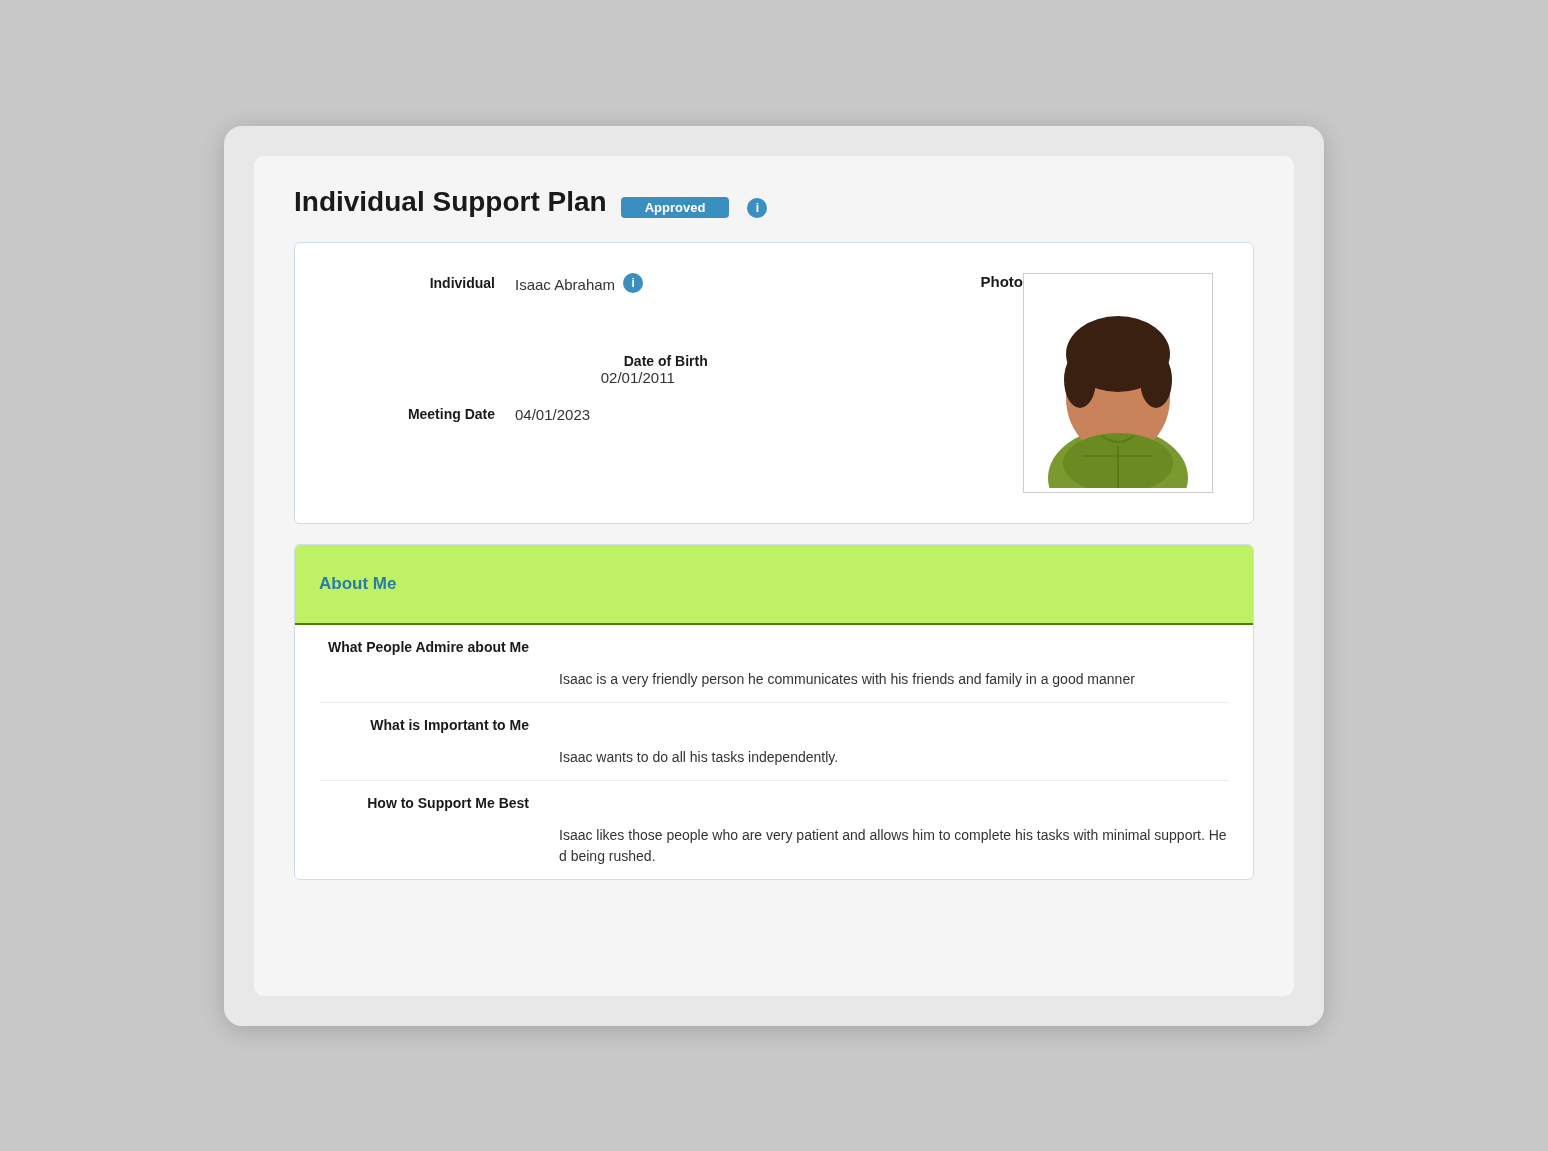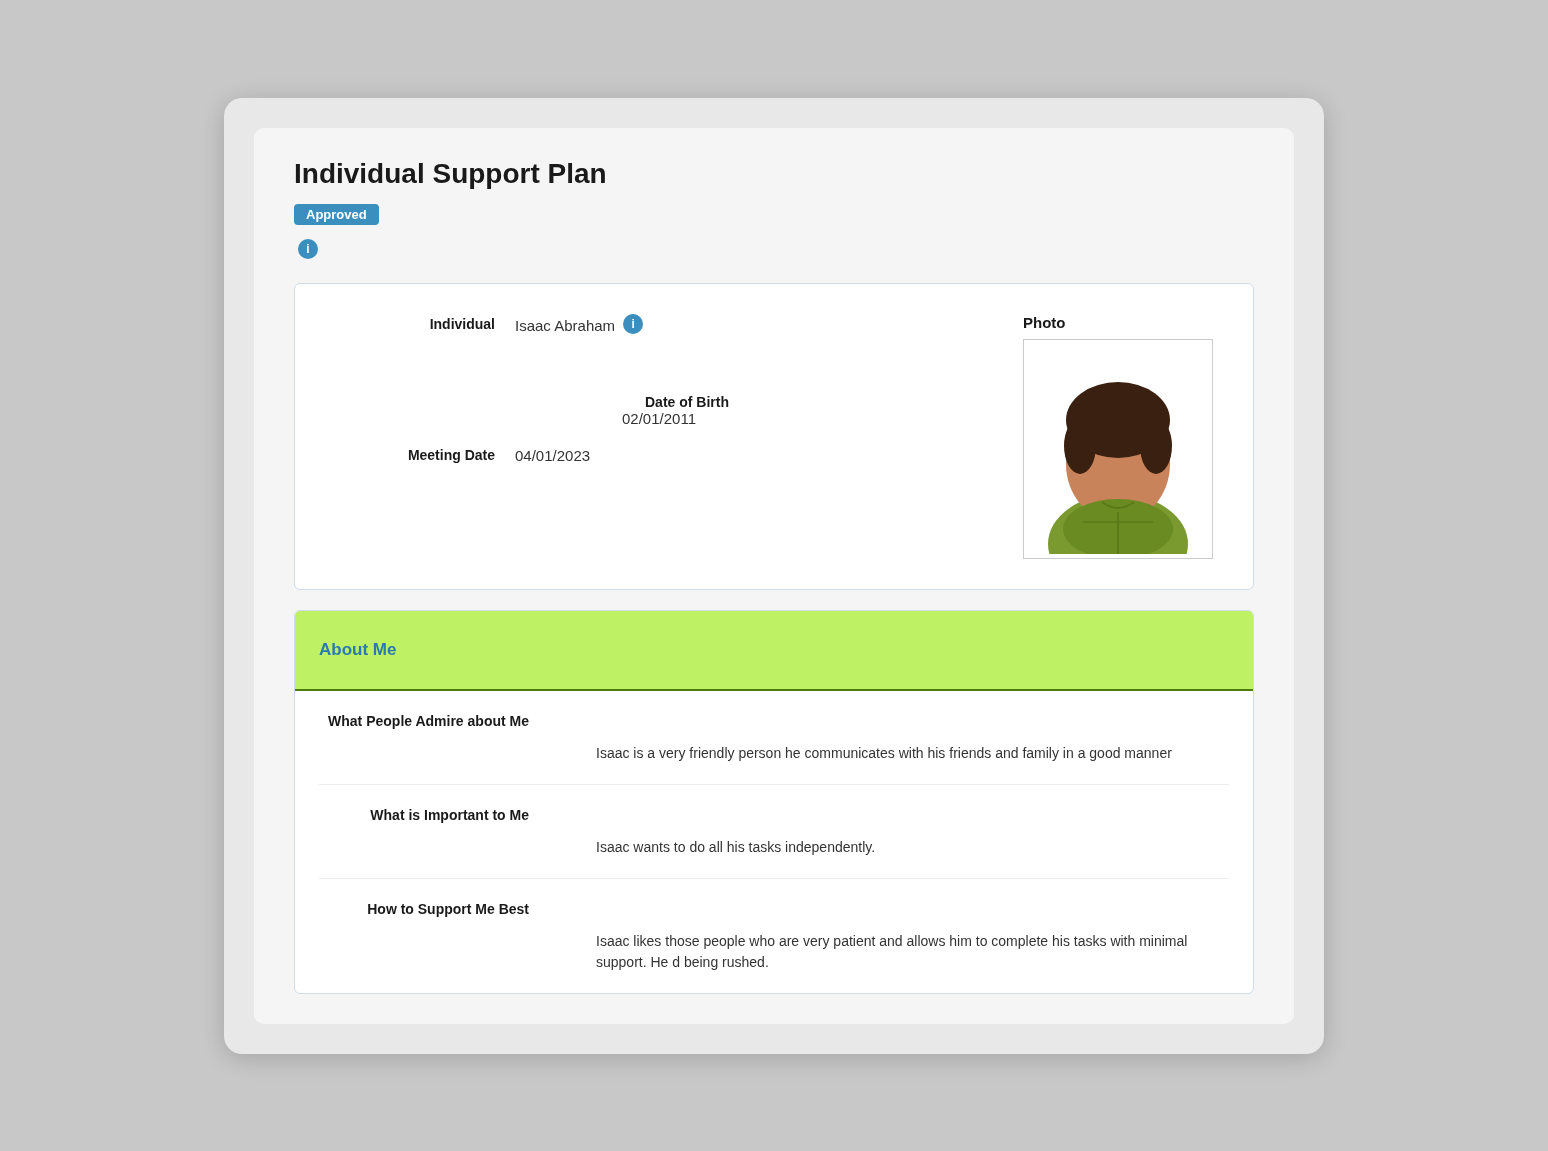--- a/index.html
+++ b/index.html
@@ -24,38 +24,37 @@
 
     .page-content {
       background: #f5f5f5;
       border-radius: 10px;
       padding: 30px 40px;
       min-height: 840px;
     }
 
     .page-header {
       display: flex;
-      align-items: flex-start;
+      align-items: flex-end;
       gap: 14px;
       margin-bottom: 24px;
-      flex-direction: column;
     }
 
     .page-title {
       font-size: 28px;
       font-weight: bold;
       color: #1a1a1a;
     }
 
     .status-badge {
       background: #3a8fbf;
       color: white;
       font-size: 13px;
       font-weight: bold;
-      padding: 3px 12px;
+      padding: 3px 24px;
       border-radius: 4px;
     }
 
     .info-icon {
       display: inline-flex;
       align-items: center;
       justify-content: center;
       width: 20px;
       height: 20px;
       border-radius: 50%;
@@ -100,21 +99,21 @@
       font-size: 14px;
     }
 
     .info-value {
       color: #333;
       font-size: 15px;
     }
 
     .photo-section {
       display: flex;
-      flex-direction: column;
+      flex-direction: row;
       align-items: center;
       margin-left: 40px;
     }
 
     .photo-label {
       font-weight: bold;
       color: #1a1a1a;
       font-size: 15px;
       margin-bottom: 8px;
       align-self: flex-start;
@@ -161,23 +160,22 @@
       font-weight: bold;
     }
 
     .about-me-content {
       padding: 0 24px;
     }
 
     .about-row {
       display: flex;
       align-items: flex-start;
-      padding: 20px 0;
+      padding: 12px 0;
       border-bottom: 1px solid #ececec;
-      gap: 37px;
     }
 
     .about-row:last-child {
       border-bottom: none;
     }
 
     .about-label {
       font-weight: bold;
       color: #1a1a1a;
       min-width: 210px;

